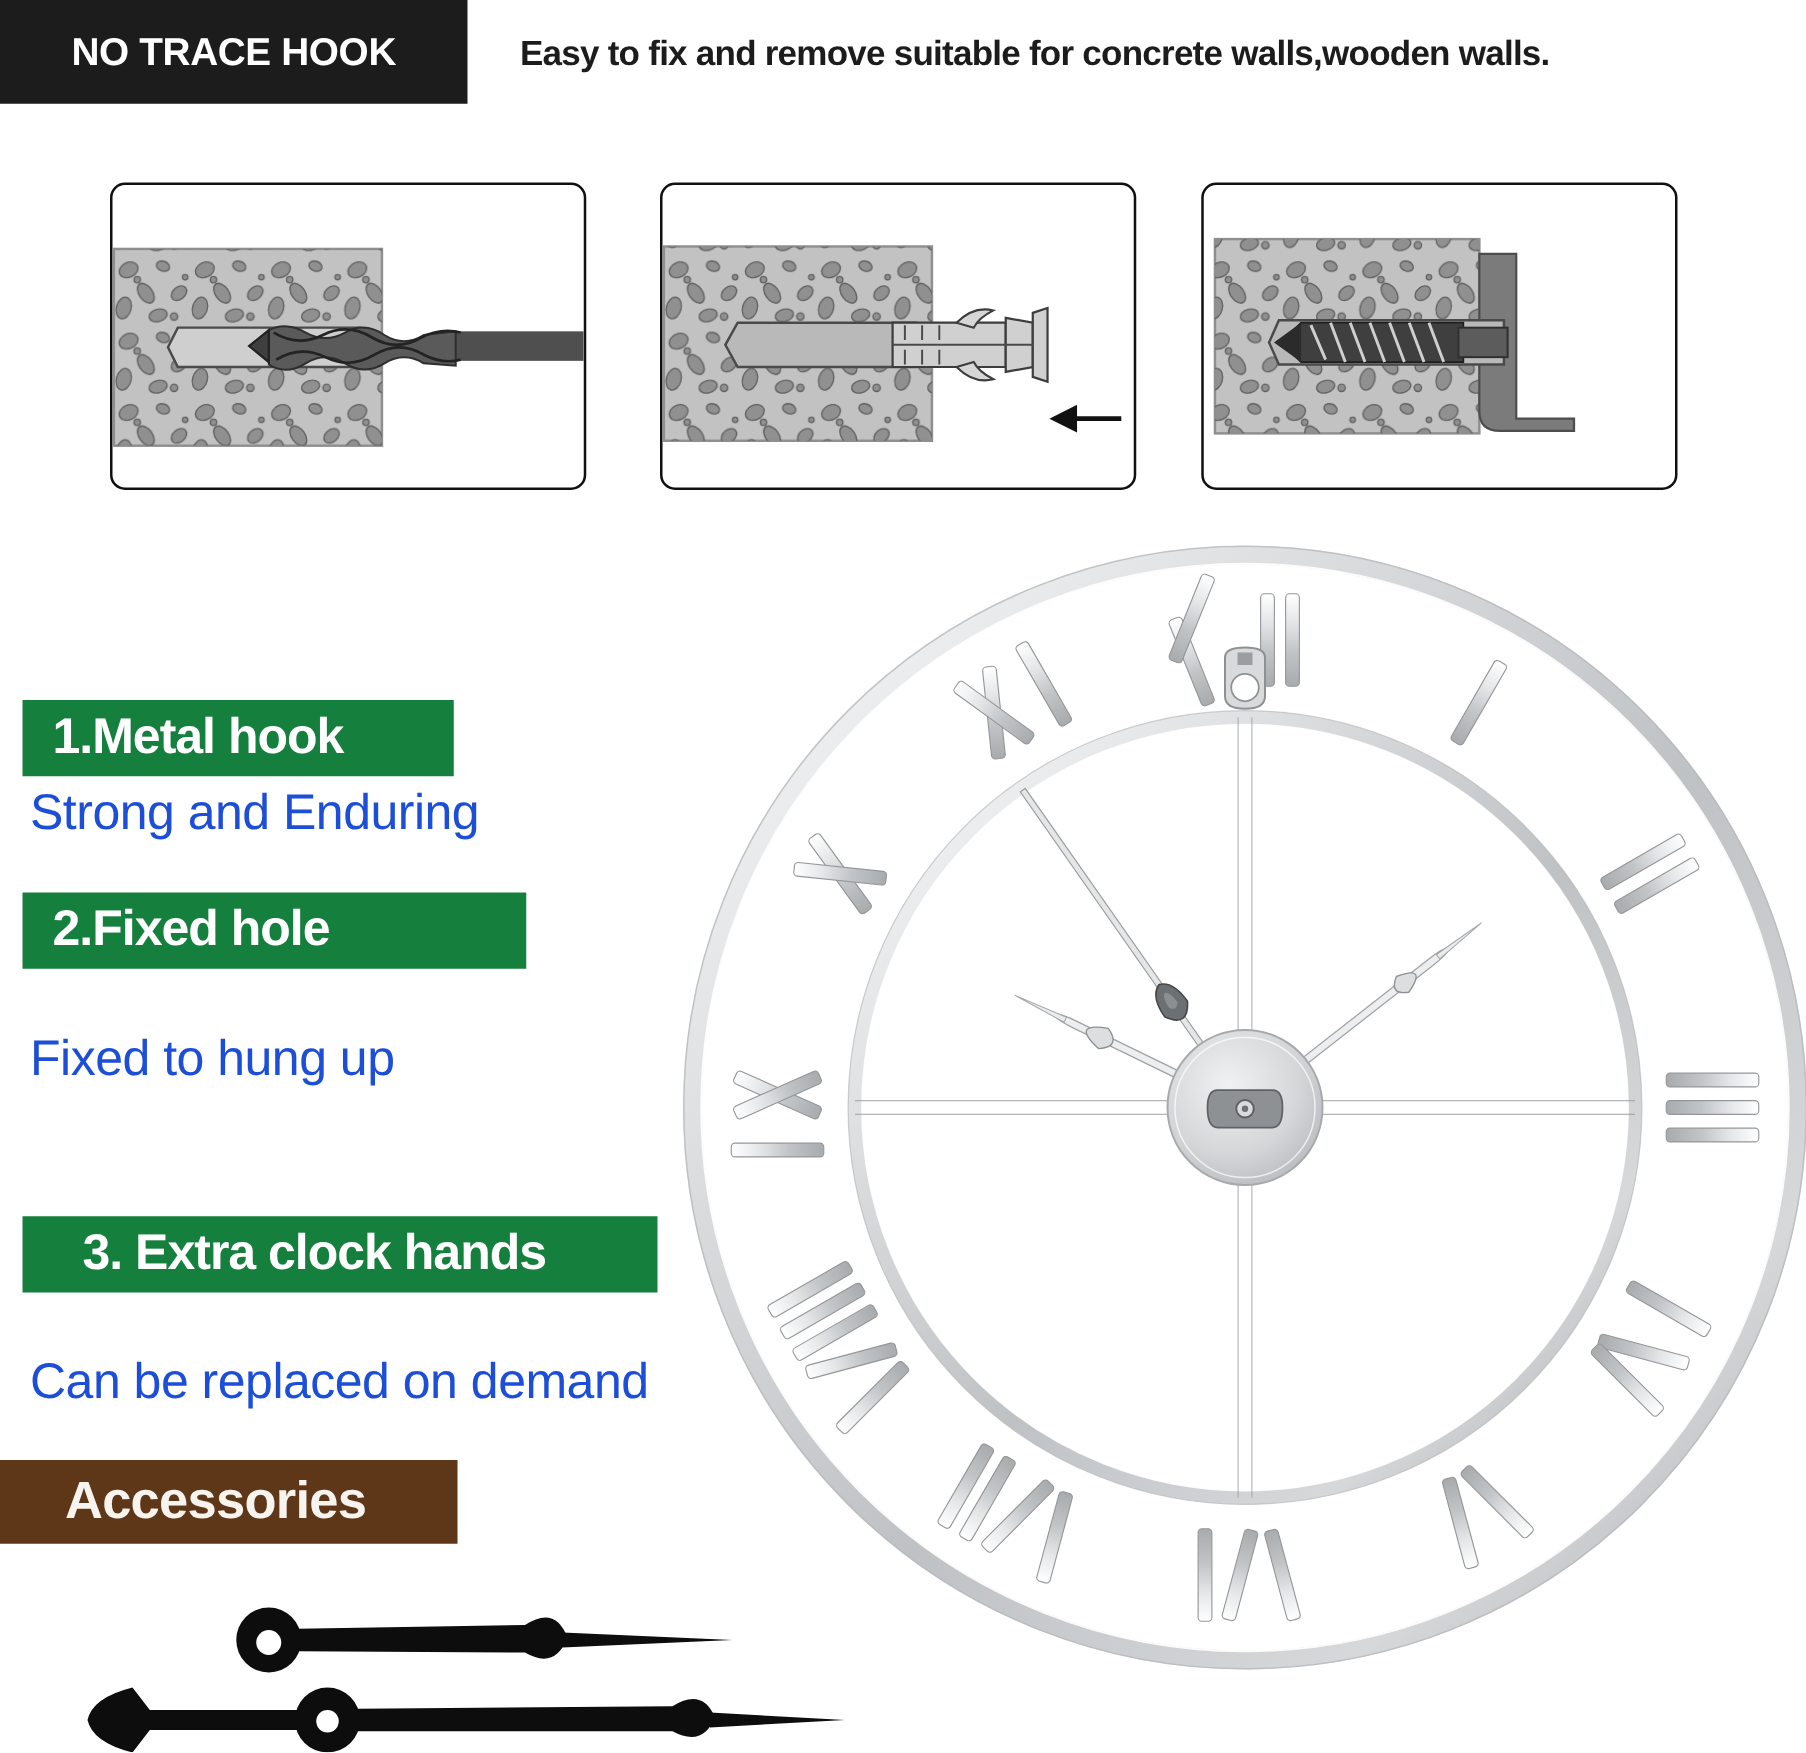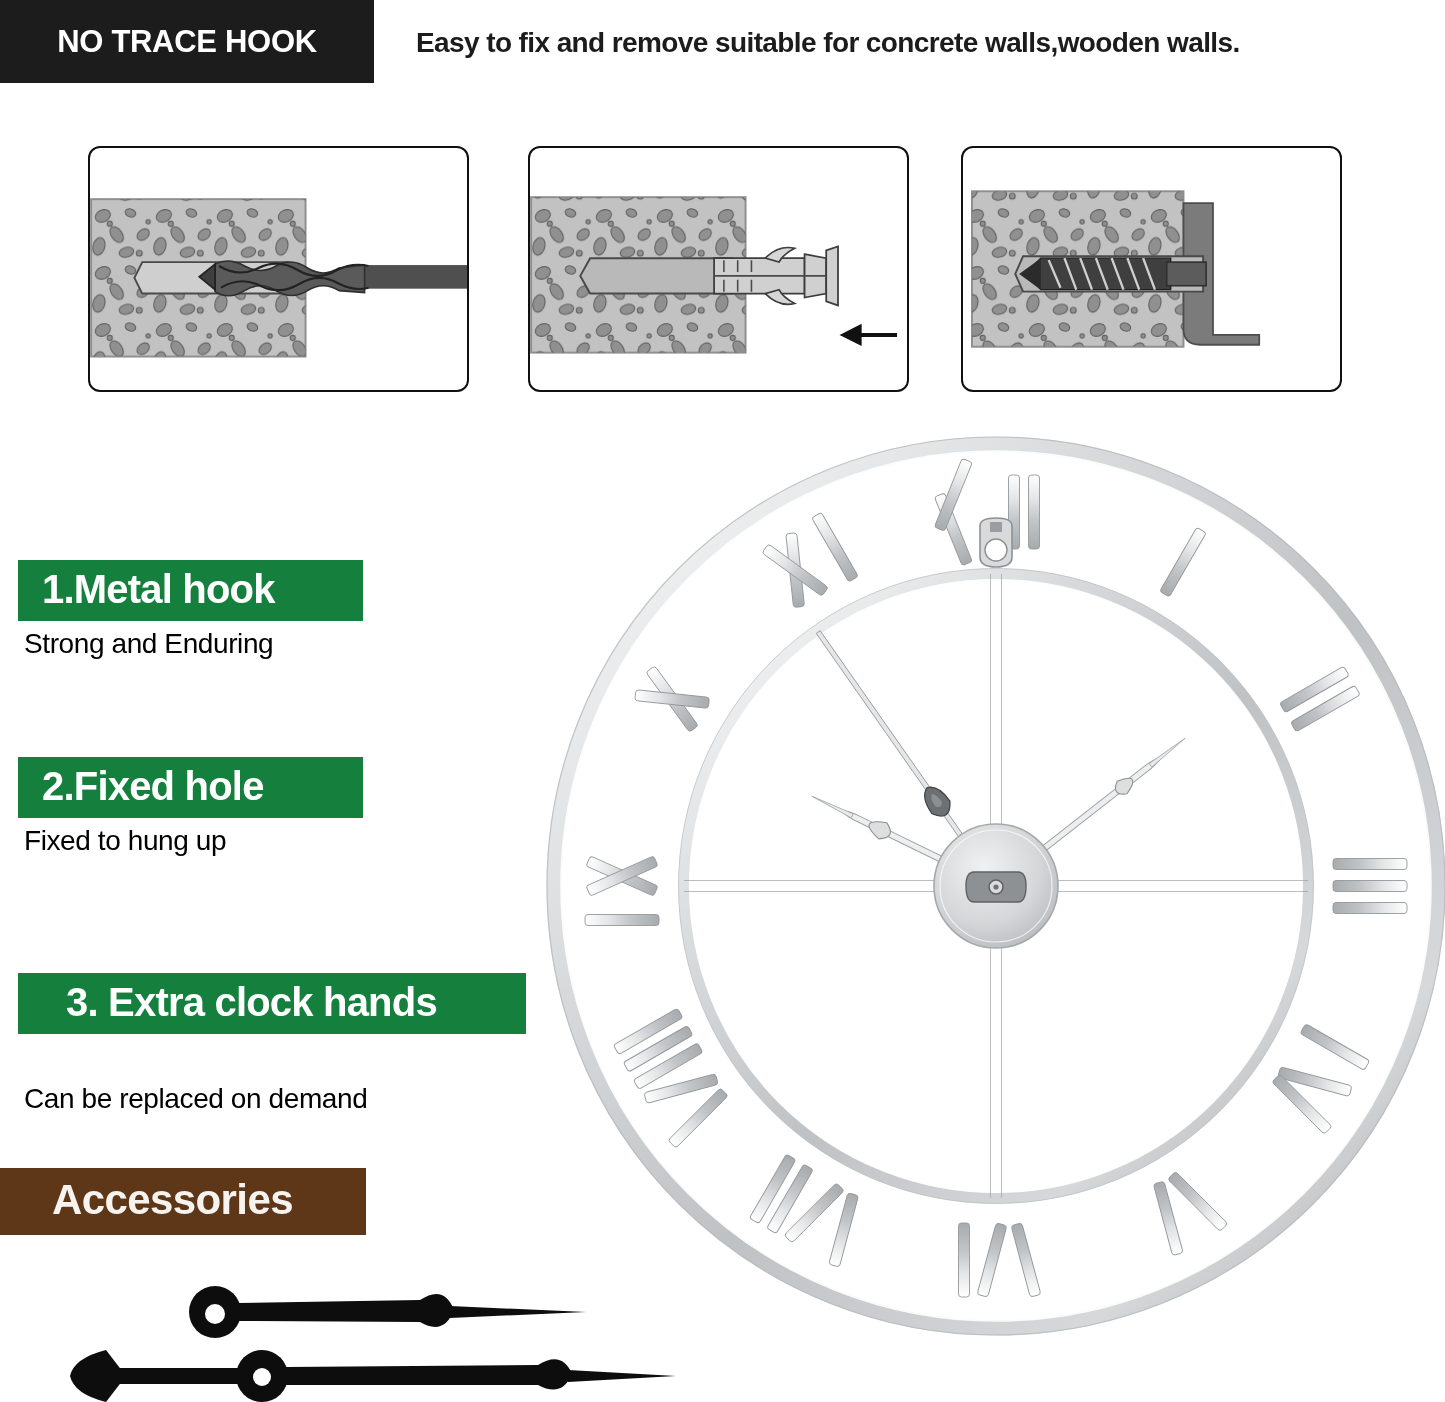--- a/index.html
+++ b/index.html
@@ -75,29 +75,29 @@
     font-weight: bold;
     letter-spacing: -0.8px;
     padding: 7px 24px 9px 24px;
     white-space: nowrap;
     box-sizing: border-box;
     margin-left: 18px;
   }
   .feature-sub {
     position: absolute;
     left: 24px;
-    color: #000000;
-    font-size: 28px;
+    color: #1d4ed8;
+    font-size: 40px;
     font-weight: normal;
     letter-spacing: -0.4px;
     white-space: nowrap;
   }
   #feature-tag-1 { top: 560px; width: 345px; }
   #feature-sub-1 { top: 628px; }
-  #feature-tag-2 { top: 757px; width: 345px; }
+  #feature-tag-2 { top: 714px; width: 403px; }
   #feature-sub-2 { top: 825px; }
   #feature-tag-3 { top: 973px; width: 508px; padding-left: 48px; }
   #feature-sub-3 { top: 1083px; }
 
   #accessories-tag {
     position: absolute;
     left: 0;
     top: 1168px;
     width: 366px;
     background: #5e3618;

